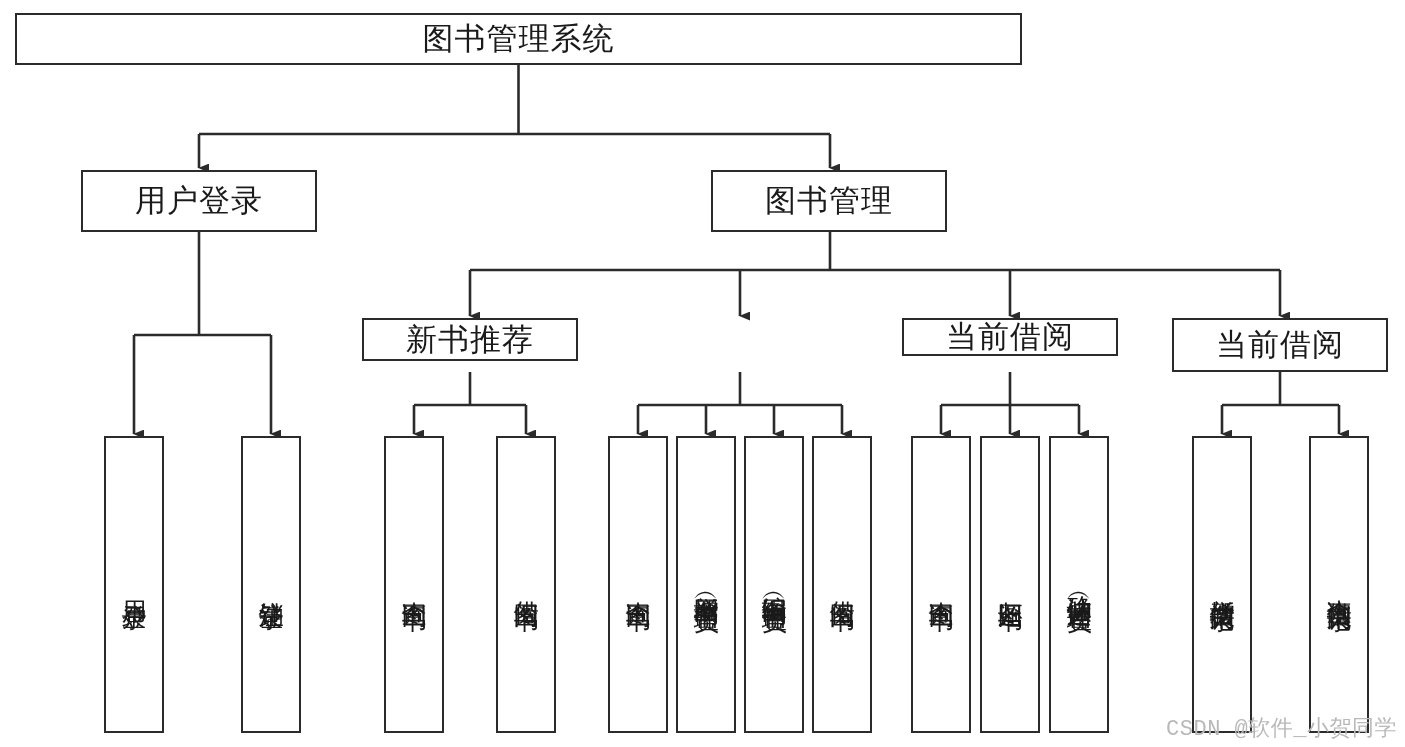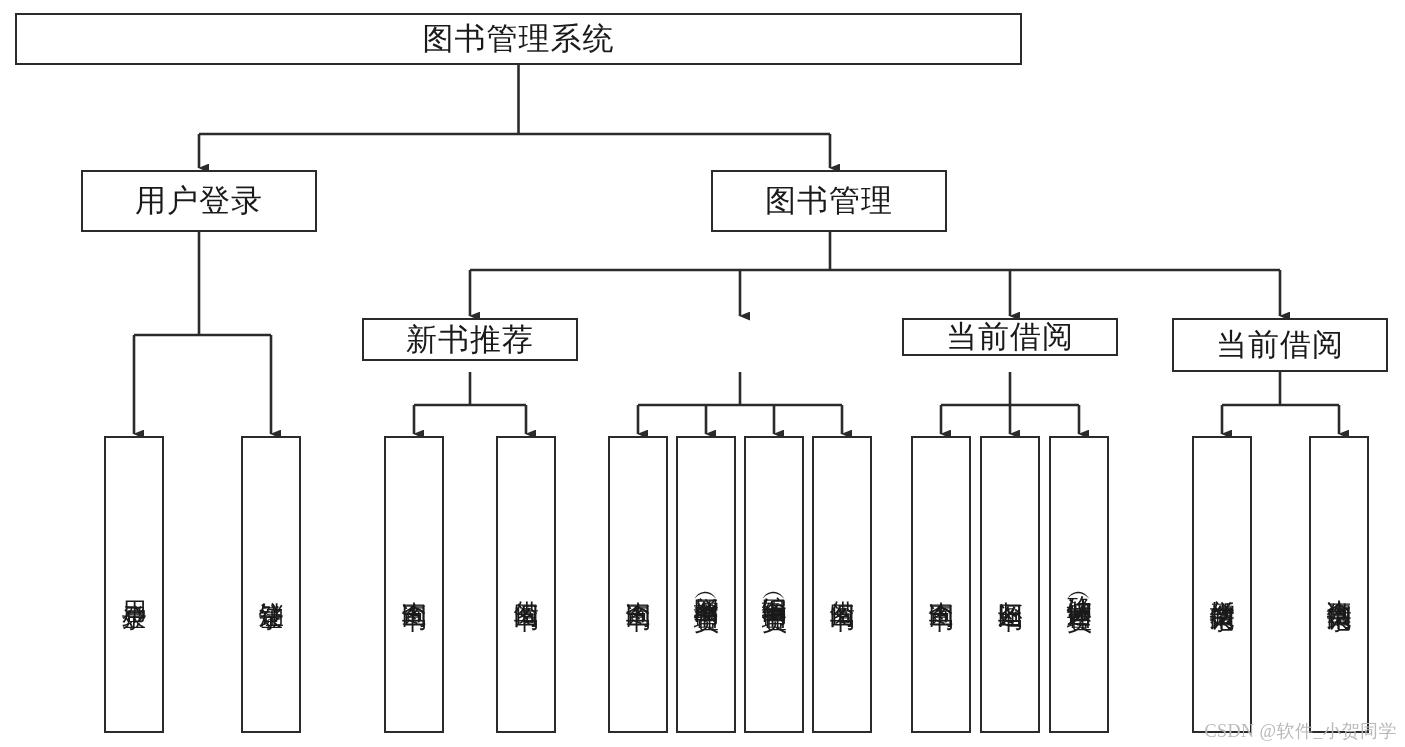--- a/index.html
+++ b/index.html
@@ -52,25 +52,25 @@
   .node.vert .vtext {
     writing-mode: vertical-rl;
     text-orientation: upright;
     display: block;
     white-space: nowrap;
   }
   .watermark {
     position: absolute;
     right: 8px;
     bottom: 4px;
-    font-size: 18px;
+    font-size: 22px;
     color: #b9b9b9;
     letter-spacing: 0.5px;
     white-space: nowrap;
-    font-family: Liberation Serif, serif;
+    font-family: Liberation Mono, monospace;
   }
 </style>
 </head>
 <body>
 
 <div id="canvas">
 
   <svg class="wires" viewBox="0 0 1405 747">
     <defs>
       <marker id="arrowhead" markerWidth="9" markerHeight="11" refX="4.5" refY="10.2" orient="auto" markerUnits="userSpaceOnUse">

